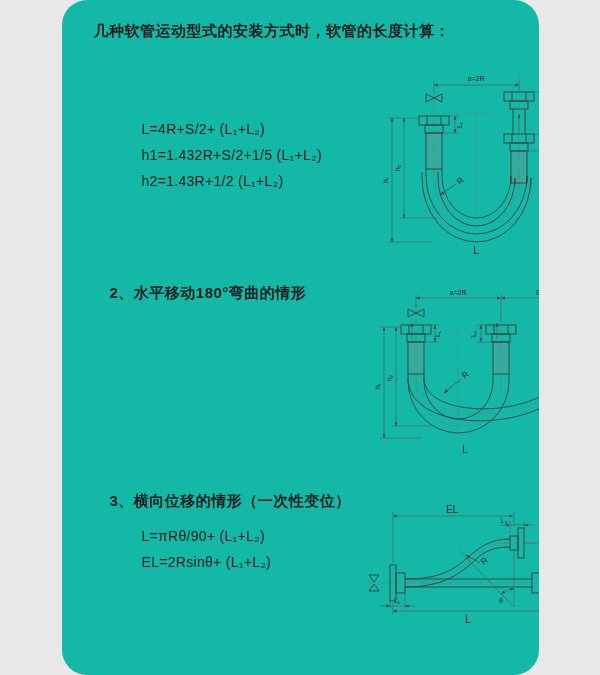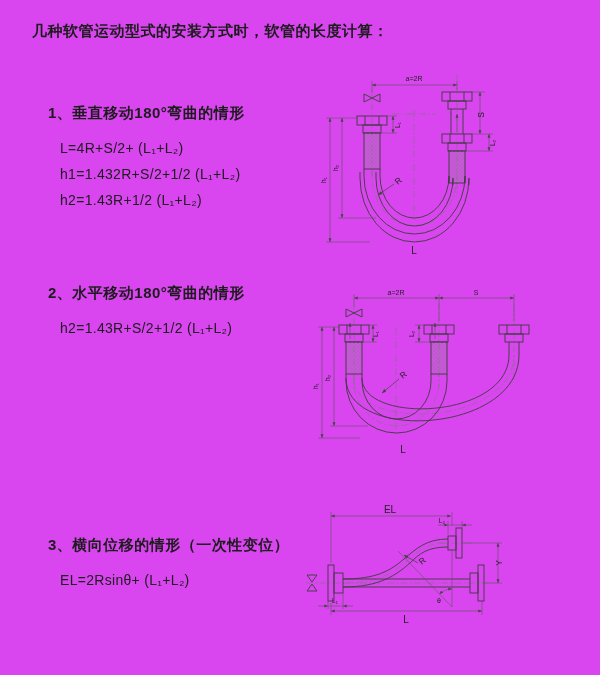--- a/index.html
+++ b/index.html
@@ -1,30 +1,30 @@
 <!DOCTYPE html>
 <html><head>
 <meta charset="utf-8">
 <style>
   html,body{margin:0;padding:0;background:#e8e8e8;}
   .page{
-    position:relative;width:600px;height:675px;background:#d946ef;
+    position:relative;width:477px;height:675px;background:#14b8a6;
     font-family:"Liberation Sans","DejaVu Sans",sans-serif;
-    color:#1c1c1c;overflow:hidden;margin:0 auto;
+    color:#1c1c1c;overflow:hidden;margin:0 auto;border-radius:25px;
   }
   .title{
     position:absolute;left:32px;top:22px;
     font-size:15px;font-weight:600;letter-spacing:.5px;
   }
   .section{position:absolute;left:48px;}
   .sec1{top:104px;}
   .sec2{top:284px;}
-  .sec3{top:536px;}
+  .sec3{top:492px;}
   .heading{font-size:15px;font-weight:600;letter-spacing:.5px;}
-  .formulas{margin:12px 0 0 12px;}
+  .formulas{margin:12px 0 0 32px;}
   .formula{font-size:14px;line-height:26px;letter-spacing:.3px;white-space:nowrap;}
   .diagram{position:absolute;}
   .d1{left:312px;top:68px;}
   .d2{left:308px;top:283px;}
   .d3{left:298px;top:503px;}
   svg text{fill:#222;font-family:"Liberation Sans","DejaVu Sans",sans-serif;}
   .draw{stroke:#3d3d3d;stroke-width:.9;fill:none;}
   .braidrect{stroke:#3d3d3d;stroke-width:.9;fill:url(#braid);}
   .cl{stroke:#777;stroke-width:.6;fill:none;stroke-dasharray:7 2.5 1.5 2.5;}
   .dim{stroke:#555;stroke-width:.6;fill:none;}
@@ -47,38 +47,37 @@
       </marker>
       <pattern id="braid" width="4" height="4" patternUnits="userSpaceOnUse">
         <path d="M0,4 L4,0 M0,0 L4,4" stroke="#8a8a8a" stroke-width="0.55"></path>
       </pattern>
     </defs>
   </svg>
 
   <div class="title">几种软管运动型式的安装方式时，软管的长度计算：</div>
 
   <div class="section sec1">
-    <div class="heading">1、垂直移动180°弯曲的情形</div>
     <div class="formulas">
       <div class="formula">L=4R+S/2+ (L₁+L₂)</div>
-      <div class="formula">h1=1.432R+S/2+1/2 (L₁+L₂)</div>
+      <div class="formula">h1=1.432R+S/2+1/5 (L₁+L₂)</div>
       <div class="formula">h2=1.43R+1/2 (L₁+L₂)</div>
     </div>
   </div>
 
   <div class="section sec2">
     <div class="heading">2、水平移动180°弯曲的情形</div>
     <div class="formulas">
-      <div class="formula">h2=1.43R+S/2+1/2 (L₁+L₂)</div>
     </div>
   </div>
 
   <div class="section sec3">
     <div class="heading">3、横向位移的情形（一次性变位）</div>
     <div class="formulas">
+      <div class="formula">L=πRθ/90+ (L₁+L₂)</div>
       <div class="formula">EL=2Rsinθ+ (L₁+L₂)</div>
     </div>
   </div>
 
   <svg class="diagram d1" width="280" height="192" viewBox="0 0 280 192">
     <g class="cl">
       <path d="M60,22 V112"></path>
       <path d="M145,6 V128"></path>
       <path d="M102,42 V152"></path>
       <path d="M80,46 H124"></path>

